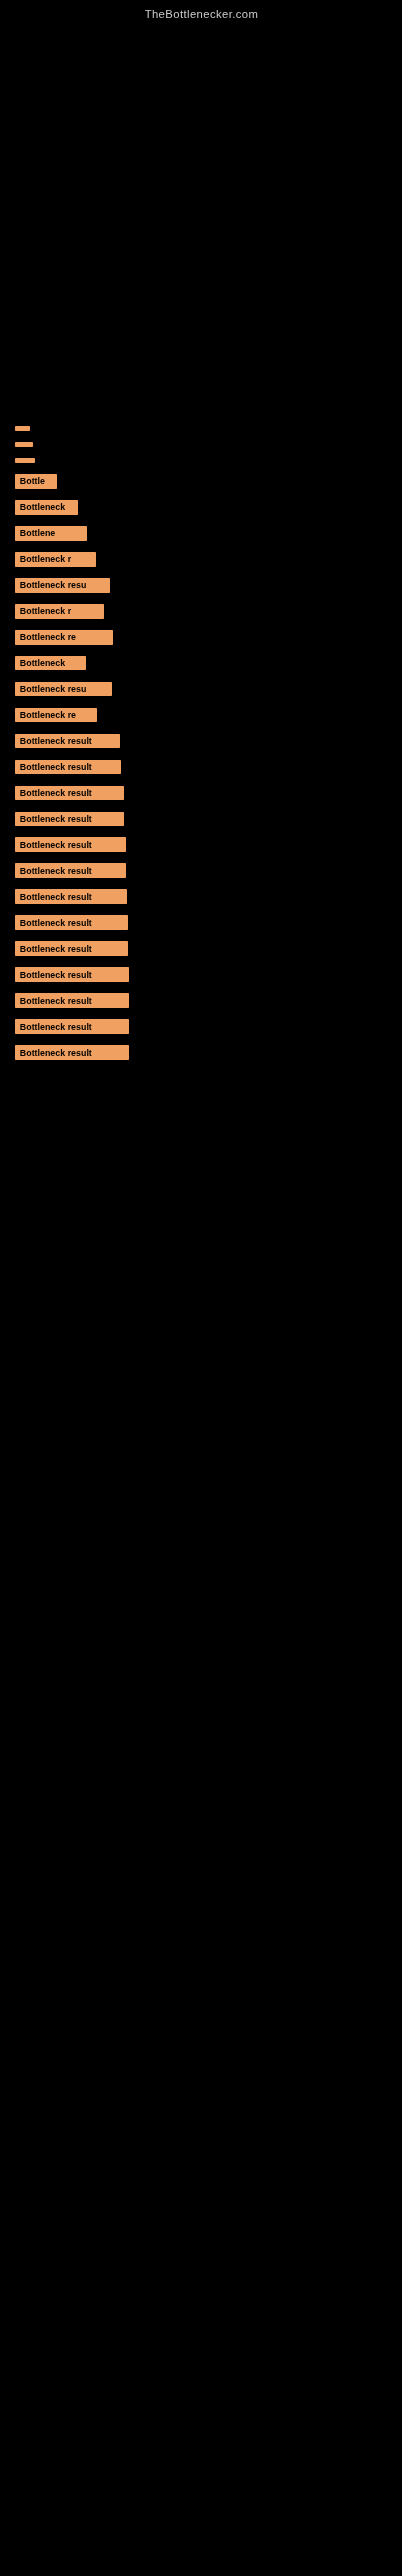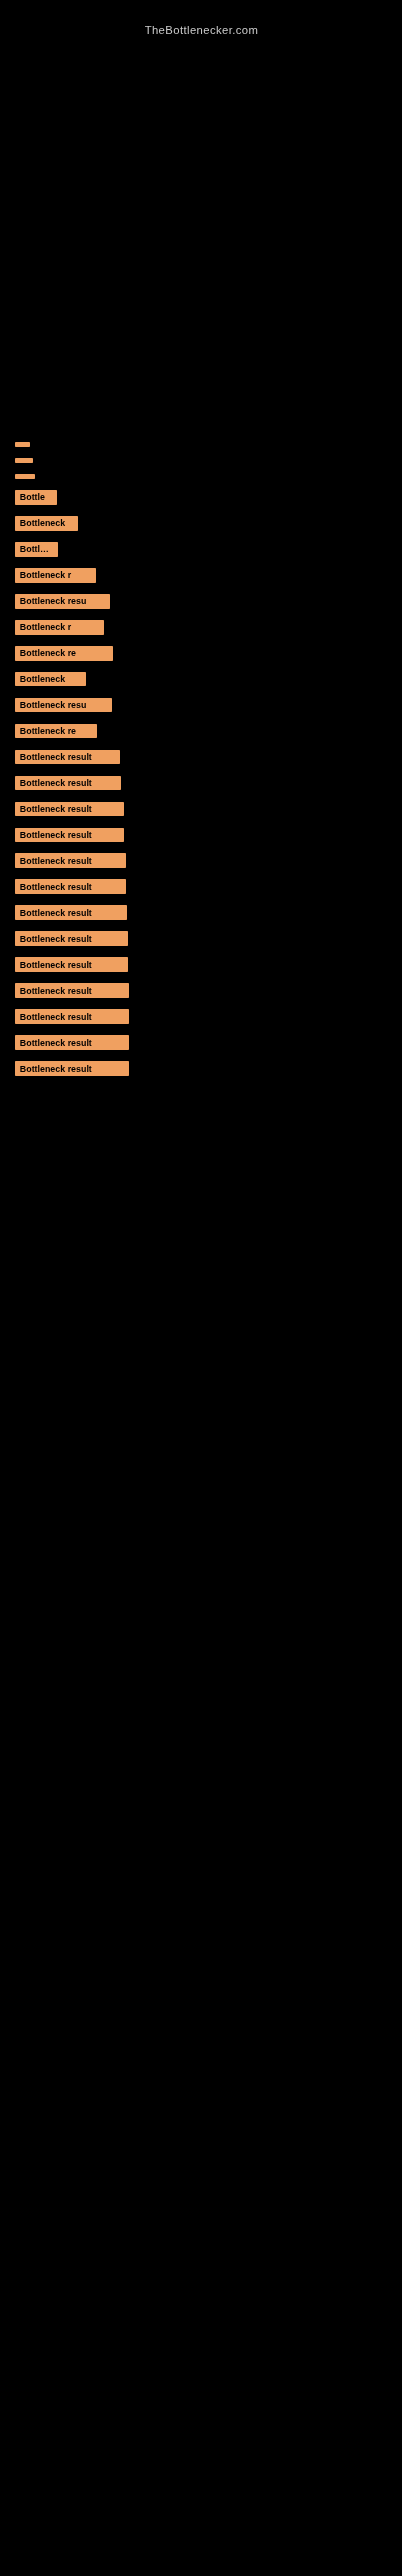--- a/index.html
+++ b/index.html
@@ -8,21 +8,21 @@
       width: 403px;
       min-height: 2576px;
       font-family: Arial, sans-serif;
       position: relative;
       overflow-x: hidden;
     }
     .site-title {
       text-align: center;
       color: #ccc;
       font-size: 11.3px;
-      padding: 24px 0 4px 0;
+      padding: 8px 0 4px 0;
       letter-spacing: 0.4px;
     }
     .chart-area {
       background: #000;
       width: 100%;
       height: 386px;
     }
     .results-section {
       margin-top: 16px;
       padding: 0 15px;
@@ -42,21 +42,21 @@
       overflow: hidden;
       text-overflow: ellipsis;
       border-radius: 0.8px;
     }
     
     .bar-w1  { width: 14.5px; }
     .bar-w2  { width: 17.7px; }
     .bar-w3  { width: 20px; }
     .bar-w4  { width: 42px; }
     .bar-w5  { width: 63px; }
-    .bar-w6  { width: 43px; }
+    .bar-w6  { width: 72px; }
     .bar-w7  { width: 81px; }
     .bar-w8  { width: 95px; }
     .bar-w9  { width: 89px; }
     .bar-w10 { width: 98px; }
     .bar-w11 { width: 71px; }
     .bar-w12 { width: 97px; }
     .bar-w13 { width: 82px; }
     .bar-w14 { width: 105px; }
     .bar-w15 { width: 106px; }
     .bar-w16 { width: 109px; }

